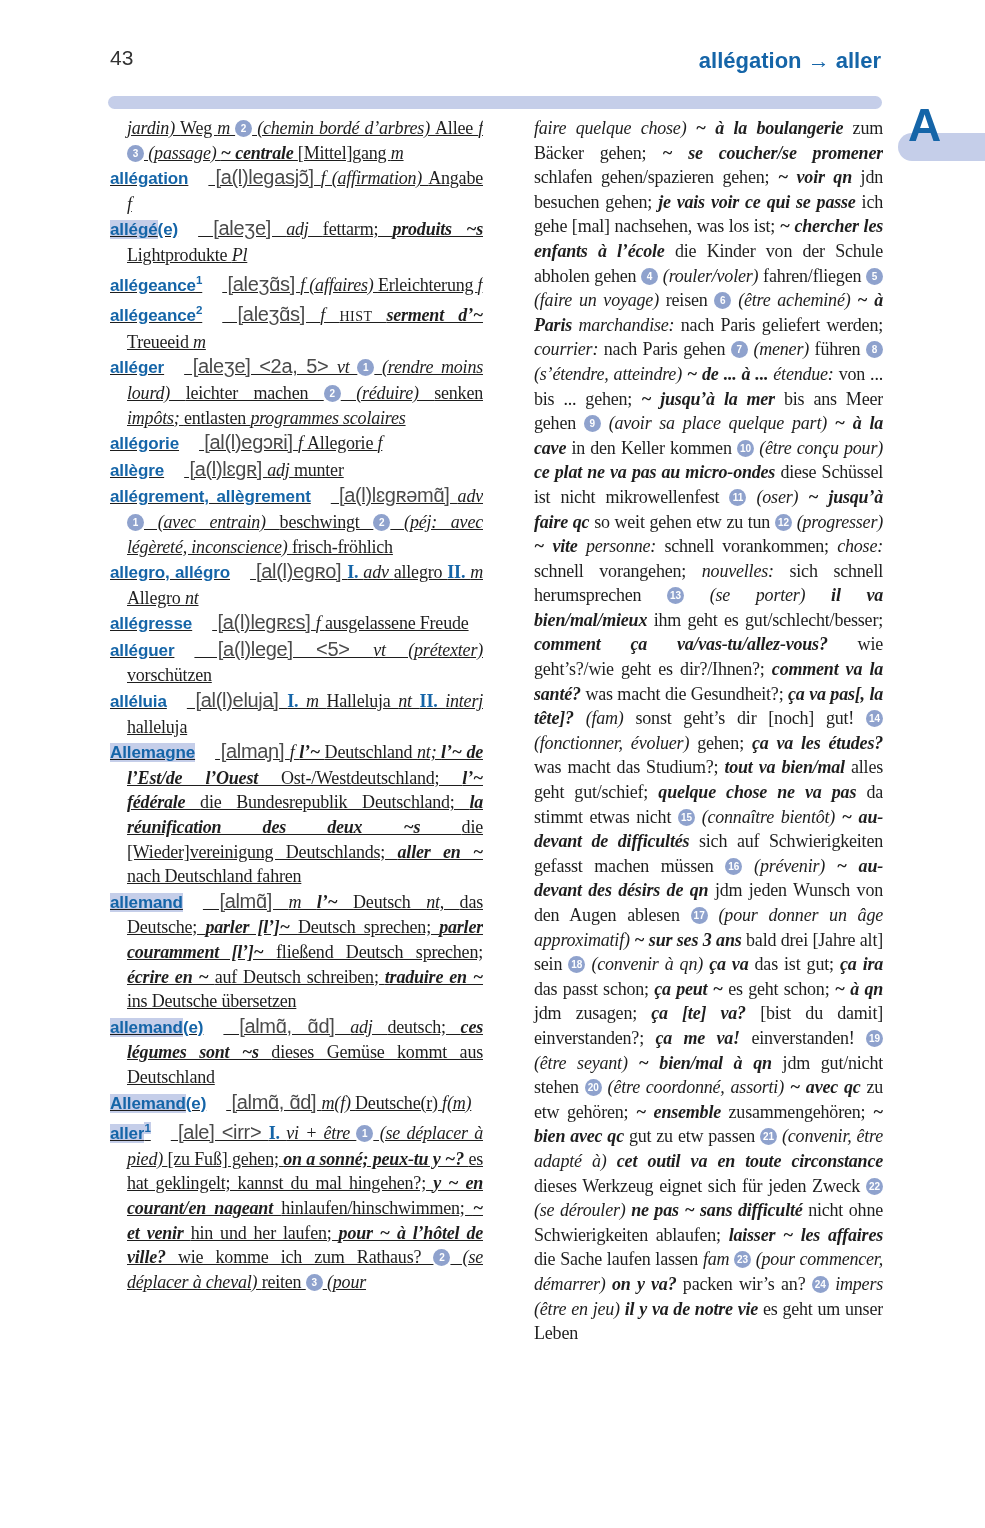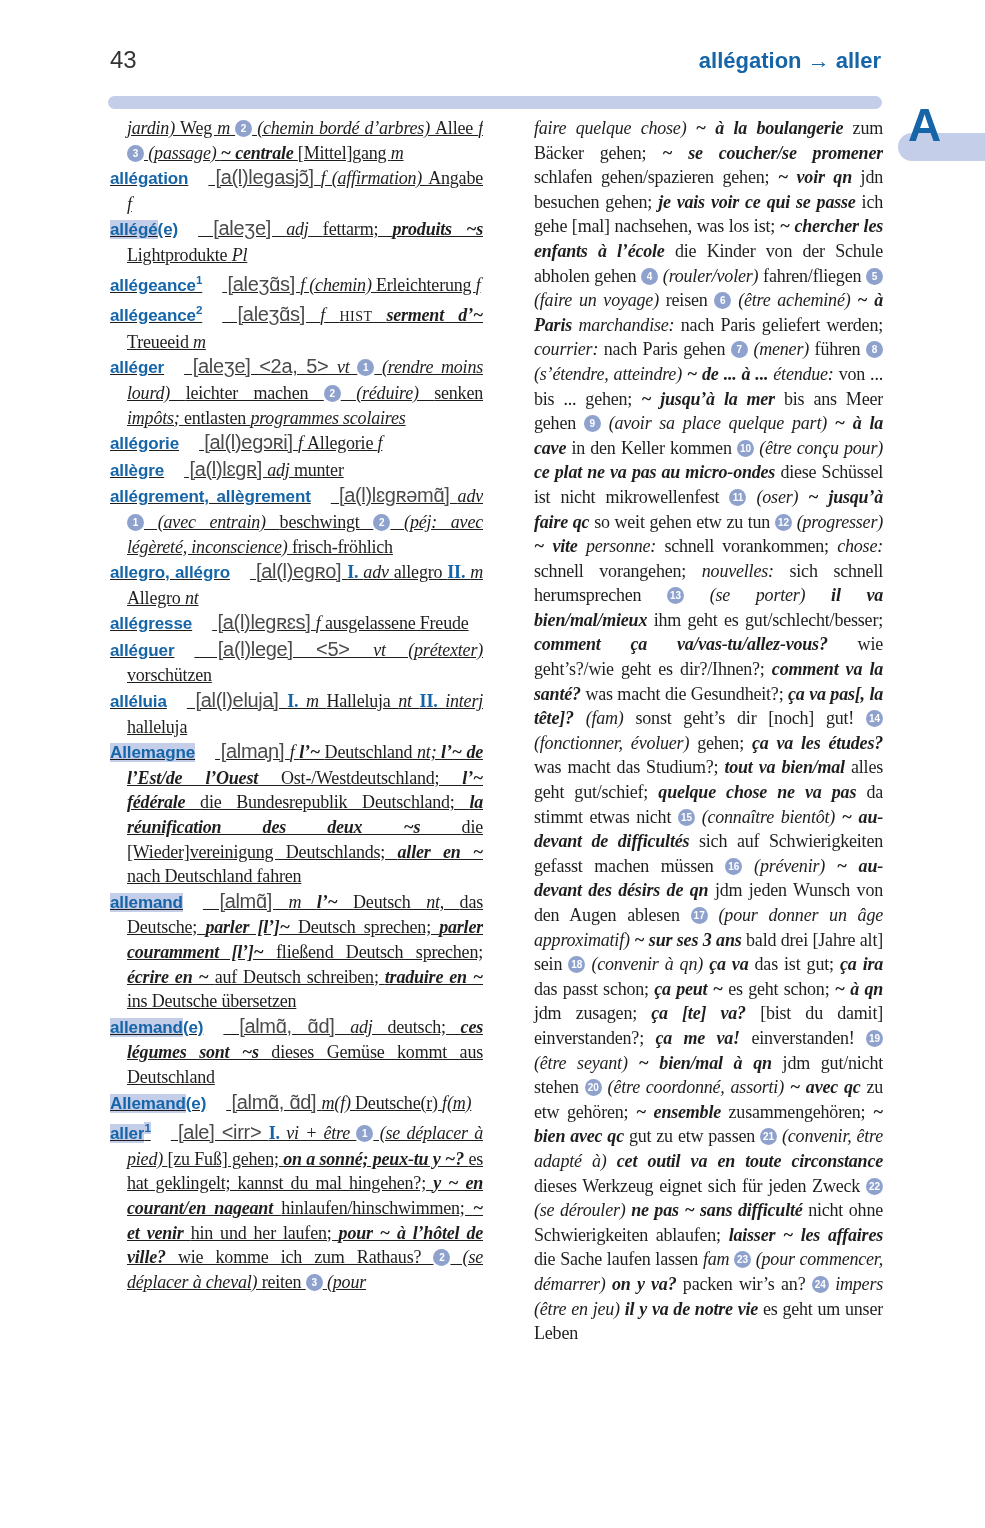--- a/index.html
+++ b/index.html
@@ -12,21 +12,21 @@
   }
   html,body{margin:0;padding:0;}
   body{
     width:985px;height:1528px;position:relative;background:#ffffff;
     font-family:"Liberation Serif","DejaVu Serif","DejaVu Sans",serif;
     color:var(--body);overflow:hidden;
   }
   .pageno{
     position:absolute;left:110px;top:46px;
     font-family:"Liberation Sans","DejaVu Sans",sans-serif;
-    font-size:24px;color:#333;
+    font-size:21px;color:#333;
   }
   .range{
     position:absolute;right:104px;top:48px;
     font-family:"Liberation Sans","DejaVu Sans",sans-serif;
     font-weight:bold;font-size:22px;color:var(--accent);
   }
   .rule{
     position:absolute;left:108px;top:96px;width:774px;height:13px;
     background:var(--bar);border-radius:7px;
   }
@@ -76,21 +76,21 @@
 <span class="pageno">43</span>
 <span class="range">allégation → aller</span>
 <div class="rule"></div>
 <div class="tab-pill"></div>
 <div class="tab-letter">A</div>
 
 <div class="col left" id="col-left">
     <p class="entry cont"><span class="it">jardin) </span>Weg <span class="it">m </span><span class="badge">2</span><span class="it"> (chemin bordé d’arbres) </span>Allee <span class="it">f </span><span class="badge">3</span><span class="it"> (passage) </span><span class="bi">~ centrale </span>[Mittel]gang <span class="it">m</span></p>
     <p class="entry"><span class="hw">allégation</span><span class="ph"> [a(l)legasjɔ̃] </span><span class="it">f (affirmation) </span>Angabe <span class="it">f</span></p>
     <p class="entry"><span class="hw hl">allégé</span><span class="hw">(e)</span><span class="ph"> [aleʒe] </span><span class="it">adj </span>fettarm; <span class="bi">produits ~s </span>Lightprodukte <span class="it">Pl</span></p>
-    <p class="entry"><span class="hw">allégeance</span><span class="hw sup">1</span><span class="ph"> [aleʒɑ̃s] </span><span class="it">f (chemin) </span>Erleichterung <span class="it">f</span></p>
+    <p class="entry"><span class="hw">allégeance</span><span class="hw sup">1</span><span class="ph"> [aleʒɑ̃s] </span><span class="it">f (affaires) </span>Erleichterung <span class="it">f</span></p>
     <p class="entry"><span class="hw">allégeance</span><span class="hw sup">2</span><span class="ph"> [aleʒɑ̃s] </span><span class="it">f </span><span class="sc">HIST </span><span class="bi">serment d’~ </span>Treueeid <span class="it">m</span></p>
     <p class="entry"><span class="hw">alléger</span><span class="ph"> [aleʒe] &lt;2a, 5&gt; </span><span class="it">vt </span><span class="badge">1</span><span class="it"> (rendre moins lourd) </span>leichter machen <span class="badge">2</span><span class="it"> (réduire) </span>senken <span class="it">impôts; </span>entlasten <span class="it">programmes scolaires</span></p>
     <p class="entry"><span class="hw">allégorie</span><span class="ph"> [al(l)egɔʀi] </span><span class="it">f </span>Allegorie <span class="it">f</span></p>
     <p class="entry"><span class="hw">allègre</span><span class="ph"> [a(l)lɛgʀ] </span><span class="it">adj </span>munter</p>
     <p class="entry"><span class="hw">allégrement, allègrement</span><span class="ph"> [a(l)lɛgʀəmɑ̃] </span><span class="it">adv </span><span class="badge">1</span><span class="it"> (avec entrain) </span>beschwingt <span class="badge">2</span><span class="it"> (péj: avec légèreté, inconscience) </span>frisch-fröhlich</p>
     <p class="entry"><span class="hw">allegro, allégro</span><span class="ph"> [al(l)egʀo] </span><span class="rom">I. </span><span class="it">adv </span>allegro <span class="rom">II. </span><span class="it">m </span>Allegro <span class="it">nt</span></p>
     <p class="entry"><span class="hw">allégresse</span><span class="ph"> [a(l)legʀɛs] </span><span class="it">f </span>ausgelassene Freude</p>
     <p class="entry"><span class="hw">alléguer</span><span class="ph"> [a(l)lege] &lt;5&gt; </span><span class="it">vt (prétexter) </span>vorschützen</p>
     <p class="entry"><span class="hw">alléluia</span><span class="ph"> [al(l)eluja] </span><span class="rom">I. </span><span class="it">m </span>Halleluja <span class="it">nt </span><span class="rom">II. </span><span class="it">interj </span>halleluja</p>
     <p class="entry"><span class="hw hl">Allemagne</span><span class="ph"> [almaɲ] </span><span class="it">f </span><span class="bi">l’~ </span>Deutschland <span class="it">nt; </span><span class="bi">l’~ de l’Est/de l’Ouest </span>Ost-/Westdeutschland; <span class="bi">l’~ fédérale </span>die Bundesrepublik Deutschland; <span class="bi">la réunification des deux ~s </span>die [Wieder]vereinigung Deutschlands; <span class="bi">aller en ~ </span>nach Deutschland fahren</p>

